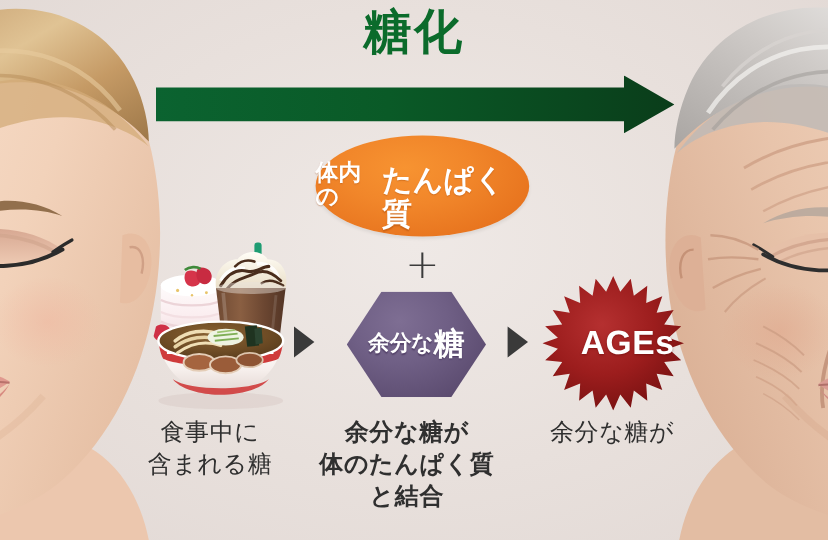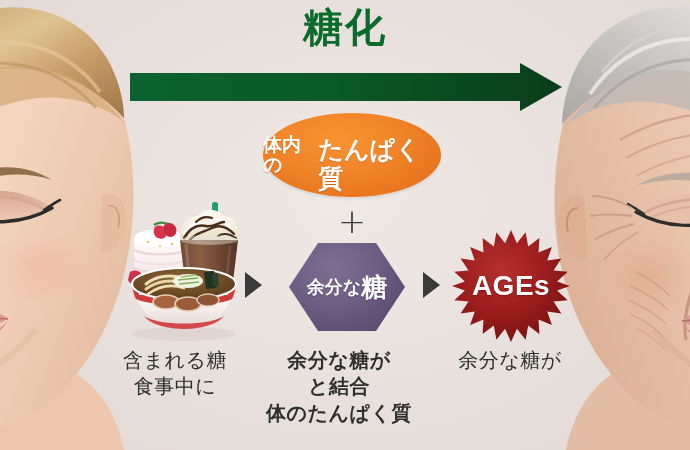--- a/index.html
+++ b/index.html
@@ -116,21 +116,21 @@
   
   #ages-burst {
     position: absolute;
     left: 452px;
     top: 230px;
     width: 118px;
     height: 112px;
   }
   #ages-burst .burst-label {
     position: absolute;
-    left: 0;
+    left: 12px;
     top: 0;
     width: 118px;
     height: 112px;
     display: flex;
     align-items: center;
     justify-content: center;
     color: #ffffff;
     font-size: 28px;
     font-weight: bold;
     letter-spacing: 0.5px;
@@ -485,27 +485,27 @@
         101.5,71.6 109.4,83.6 95.2,81.4 99.9,95.1 86.5,89.5 87.4,103.9 76.2,95.5
         73.6,109.7 64.9,98.8 59,112 53.1,98.8 44.4,109.7 41.8,95.5 30.6,103.9
         31.5,89.5 18.1,95.1 22.8,81.4 8.6,83.6 16.5,71.6 2.3,70.2 12.9,60.6
         0,56 12.9,51.4 2.3,41.8 16.5,40.4 8.6,28.4 22.8,30.6 18.1,16.9 31.5,22.5
         30.6,8.1 41.8,16.5 44.4,2.3 53.1,13.2"></polygon>
     </svg>
     <div class="burst-label">AGEs</div>
   </div>
 
   <div class="caption" id="caption-1">
+    <div>食事中に</div>
     <div>含まれる糖</div>
-    <div>食事中に</div>
   </div>
 
   <div class="caption" id="caption-2">
     <div>余分な糖が</div>
+    <div>体のたんぱく質</div>
     <div>と結合</div>
-    <div>体のたんぱく質</div>
   </div>
 
   <div class="caption" id="caption-3">
     <div>余分な糖が</div>
   </div>
 
 </div>
 
 </body></html>

